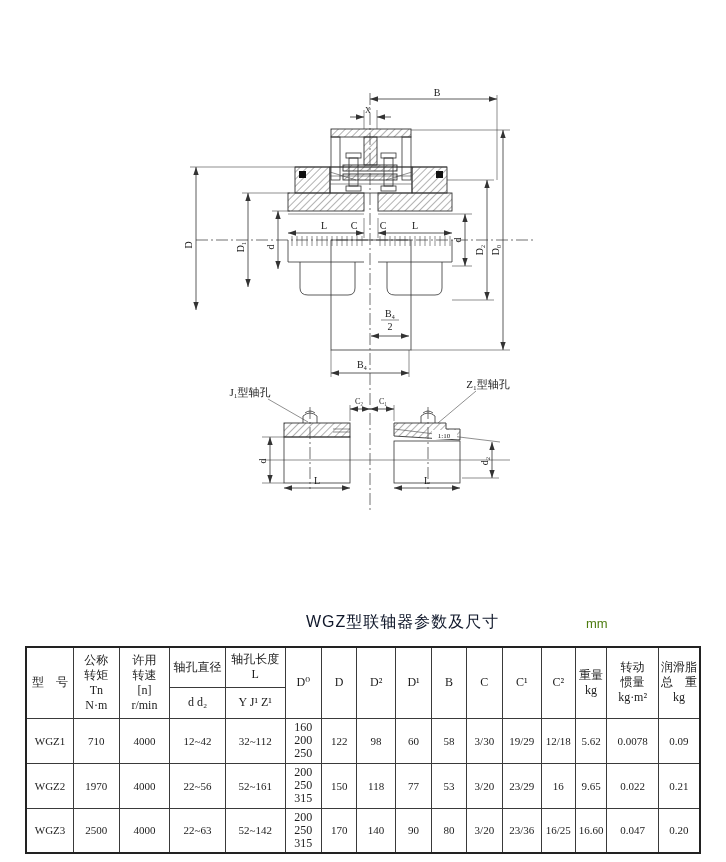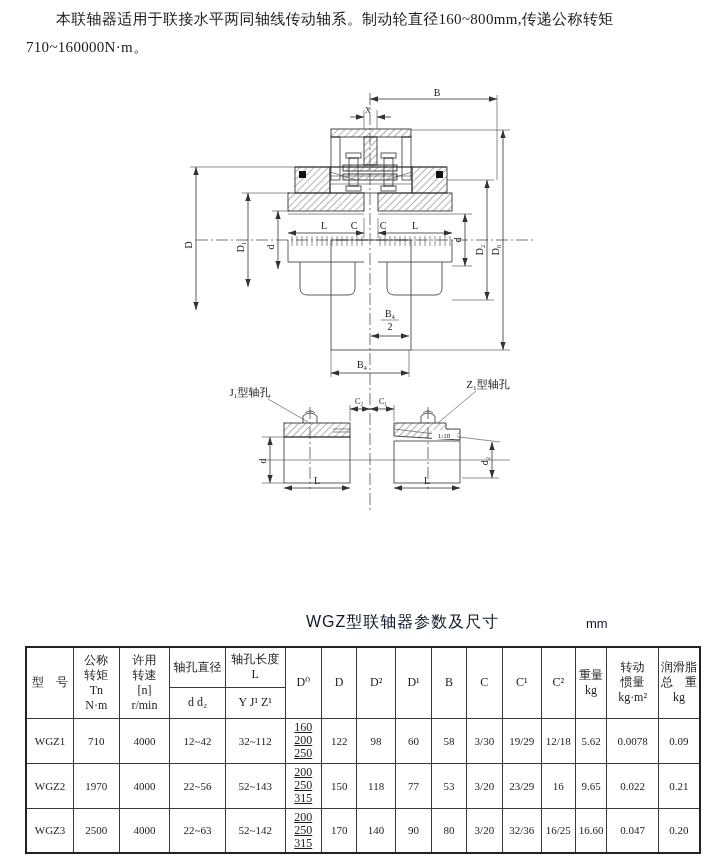--- a/index.html
+++ b/index.html
@@ -4,47 +4,46 @@
 <style>
   html,body{margin:0;padding:0;background:#fff;}
   .page{position:relative;width:726px;height:862px;background:#ffffff;overflow:hidden;
         font-family:"Liberation Serif","DejaVu Serif",serif;color:#1a1a1a;}
   .intro{position:absolute;left:26px;top:6px;width:674px;font-size:15px;line-height:1.85;
          text-indent:2em;margin:0;letter-spacing:0.3px;}
   .diagram{position:absolute;left:150px;top:70px;}
   .tbl-title{position:absolute;left:306px;top:612px;font-size:16px;letter-spacing:1px;
              font-family:"Liberation Sans","DejaVu Sans",sans-serif;color:#0f172a;}
   .tbl-unit{position:absolute;left:586px;top:616px;font-size:13px;
-            font-family:"Liberation Sans","DejaVu Sans",sans-serif;color:#0f172a;}
+            font-family:"Liberation Sans","DejaVu Sans",sans-serif;color:#4d7c0f;}
   table.params{position:absolute;left:25px;top:646px;width:676px;border-collapse:collapse;
                table-layout:fixed;border:2px solid #222;}
   table.params td{border:1px solid #3a3a3a;text-align:center;vertical-align:middle;
                   padding:0;font-weight:normal;color:#1c1c1c;}
   tr.h1{height:40px;} tr.h2{height:31px;} tr.data{height:45px;}
   .hdr{font-size:12px;line-height:15px;}
   .val{font-size:11px;}
   .pre{white-space:pre-line;}
-  .d0cell{font-size:12px;line-height:13px;white-space:pre-line;text-decoration:underline;}
+  .d0cell{font-size:12px;line-height:13px;white-space:pre-line;}
   
   .thin{stroke:#333;stroke-width:0.8;fill:none;}
   .xthin{stroke:#444;stroke-width:0.6;fill:none;}
   .dim{stroke:#333;stroke-width:0.8;fill:none;}
   .cl{stroke:#333;stroke-width:0.7;fill:none;stroke-dasharray:12 3 2 3;}
   .hat{fill:url(#hatch);stroke:#333;stroke-width:0.9;}
   .blk{fill:#111;stroke:none;}
   .dtext{font-family:"Liberation Serif","DejaVu Serif",serif;font-size:10px;fill:#1a1a1a;}
   .dtext-s{font-family:"Liberation Serif","DejaVu Serif",serif;font-size:8px;fill:#1a1a1a;}
   .dtext-cn{font-family:"Liberation Serif","DejaVu Serif",serif;font-size:11px;fill:#1a1a1a;}
 </style>
 </head>
 <body>
 
 <div class="page">
 
-  <p class="intro">本联轴器适用于联接水平两同轴线传动轴系。制动轮直径160~800mm,传递公称转矩710~160000N·m。</p>
 
   <svg class="diagram" width="420" height="450" viewBox="150 70 420 450" xmlns="http://www.w3.org/2000/svg">
     <defs>
       <pattern id="hatch" width="5" height="5" patternUnits="userSpaceOnUse" patternTransform="rotate(45)">
         <line x1="0" y1="0" x2="0" y2="5" stroke="#666" stroke-width="1"></line>
       </pattern>
       <marker id="arr" viewBox="0 0 10 6" markerWidth="9" markerHeight="6" refX="9" refY="3" orient="auto-start-reverse" markerUnits="userSpaceOnUse">
         <path d="M0,0 L9,3 L0,6 Z" fill="#333"></path>
       </marker>
     </defs>
@@ -301,21 +300,21 @@
         <td class="val">12/18</td>
         <td class="val">5.62</td>
         <td class="val">0.0078</td>
         <td class="val">0.09</td>
       </tr>
       <tr class="data">
         <td class="val">WGZ2</td>
         <td class="val">1970</td>
         <td class="val">4000</td>
         <td class="val">22~56</td>
-        <td class="val">52~143</td>
+        <td class="val">52~161</td>
         <td class="d0cell">200
 250
 315</td>
         <td class="val">150</td>
         <td class="val">118</td>
         <td class="val">77</td>
         <td class="val">53</td>
         <td class="val">3/20</td>
         <td class="val">23/29</td>
         <td class="val">16</td>
@@ -330,21 +329,21 @@
         <td class="val">22~63</td>
         <td class="val">52~142</td>
         <td class="d0cell">200
 250
 315</td>
         <td class="val">170</td>
         <td class="val">140</td>
         <td class="val">90</td>
         <td class="val">80</td>
         <td class="val">3/20</td>
-        <td class="val">32/36</td>
+        <td class="val">23/36</td>
         <td class="val">16/25</td>
         <td class="val">16.60</td>
         <td class="val">0.047</td>
         <td class="val">0.20</td>
       </tr>
     </tbody>
   </table>
 </div>
 
 </body></html>

